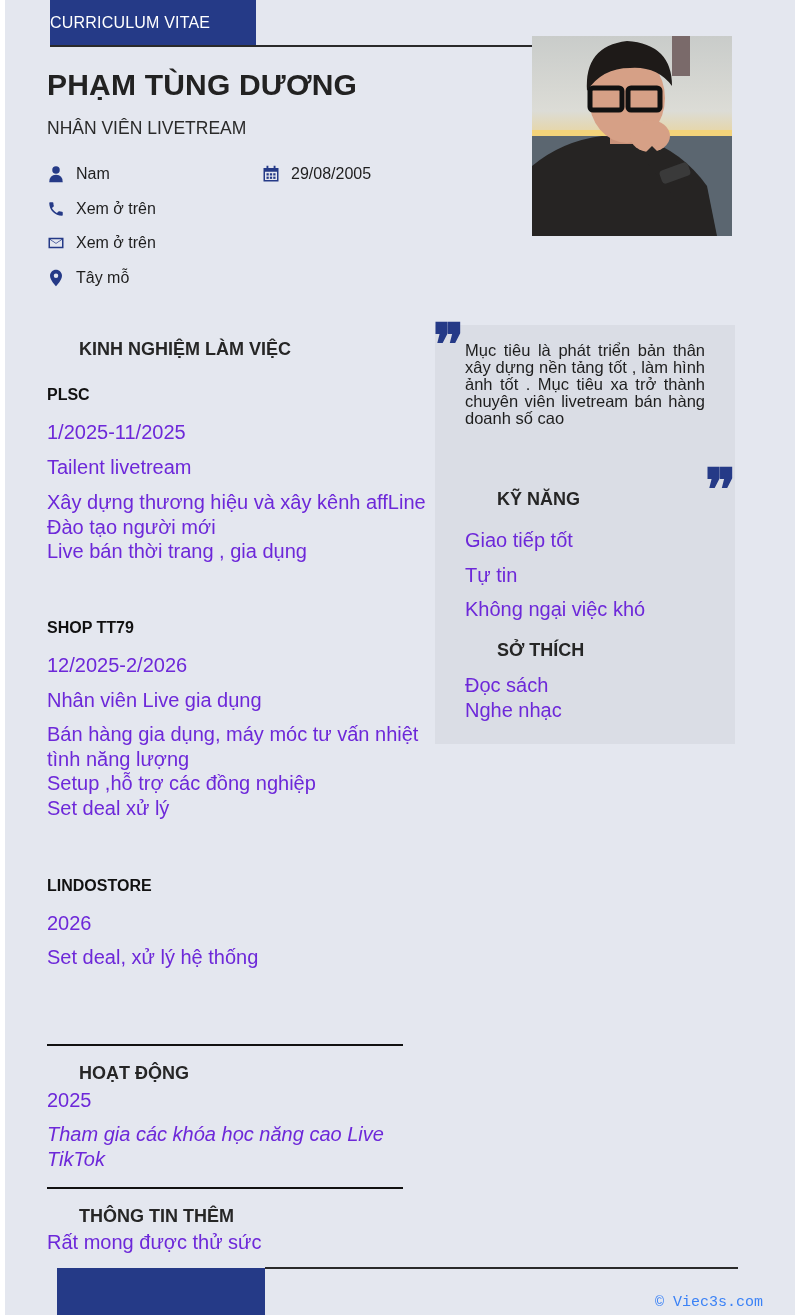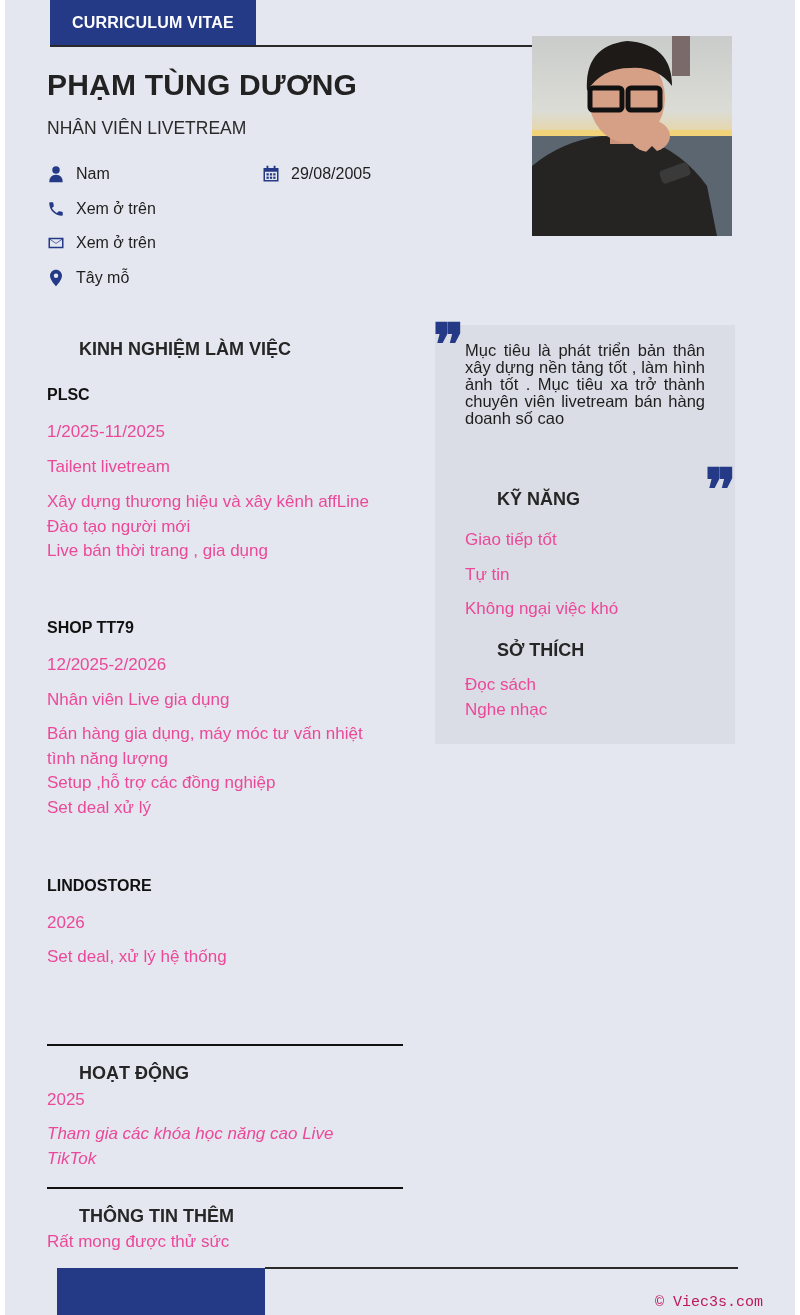--- a/index.html
+++ b/index.html
@@ -4,45 +4,45 @@
 <style>
   * { box-sizing: border-box; margin: 0; padding: 0; }
   html, body { width: 800px; height: 1315px; background: #ffffff; overflow: hidden; }
   body { font-family: "Liberation Sans", "DejaVu Sans", sans-serif; color: #1e1e1e; position: relative; }
 
   .page { position: absolute; left: 5px; top: 0; width: 790px; height: 1315px; background: #e4e7ef; }
 
   .abs { position: absolute; }
 
   .cv-band { left: 50px; top: 0; width: 206px; height: 46px; background: #253a87; color: #ffffff;
-             font-weight: bold; font-size: 16px; letter-spacing: 0.2px; display: flex; align-items: center; justify-content: center; }
+             font-weight: normal; font-size: 16px; letter-spacing: 0.2px; display: flex; align-items: center; justify-content: flex-start; }
   .top-rule { left: 50px; top: 45px; width: 482px; height: 2px; background: #2a2a2a; }
 
   .name { left: 47px; top: 68px; font-size: 30px; font-weight: bold; color: #222222; letter-spacing: 0.2px; }
   .position { left: 47px; top: 118px; font-size: 17.5px; color: #2a2a2a; }
 
   .photo { left: 532px; top: 36px; width: 200px; height: 200px; overflow: hidden; background: #2b2927; }
 
   .info-row { display: flex; align-items: center; font-size: 16px; color: #1e1e1e; }
   .info-row .ic { width: 18px; height: 18px; margin-right: 11px; display: inline-flex; align-items: center; justify-content: center; }
   .ic svg { width: 18px; height: 18px; fill: #253a87; }
 
   .section-title { font-size: 18px; font-weight: bold; color: #262626; margin-left: 32px; }
   .company { font-size: 16px; font-weight: bold; color: #111111; }
-  .txt { font-size: 17px; color: #ec4899; line-height: 24.5px; }
+  .txt { font-size: 20px; color: #6d28d9; line-height: 24.5px; }
 
   .rule { left: 47px; width: 356px; height: 1.5px; background: #111111; }
 
   .side-panel { left: 435px; top: 325px; width: 300px; height: 419px; background: #dadde5; }
   .quote-mark { color: #253a87; font-family: "DejaVu Serif", serif; font-weight: bold; font-size: 58px; line-height: 58px; height: 30px; overflow: visible; }
   .objective { left: 465px; top: 342px; width: 240px; font-size: 16.5px; line-height: 17px; text-align: justify; color: #1e1e1e; }
 
   .footer-band { left: 57px; top: 1268px; width: 208px; height: 47px; background: #253a87; }
   .footer-rule { left: 265px; top: 1267px; width: 473px; height: 1.5px; background: #2a2a2a; }
-  .copyright { left: 655px; top: 1294px; font-family: "Liberation Mono", "DejaVu Sans Mono", monospace; font-size: 15px; color: #be185d; }
+  .copyright { left: 655px; top: 1294px; font-family: "Liberation Mono", "DejaVu Sans Mono", monospace; font-size: 15px; color: #3b82f6; }
 </style>
 </head>
 <body>
 
 <div class="page"></div>
 
 <div class="abs cv-band">
   <span>CURRICULUM VITAE</span>
 </div>
 <div class="abs top-rule"></div>

